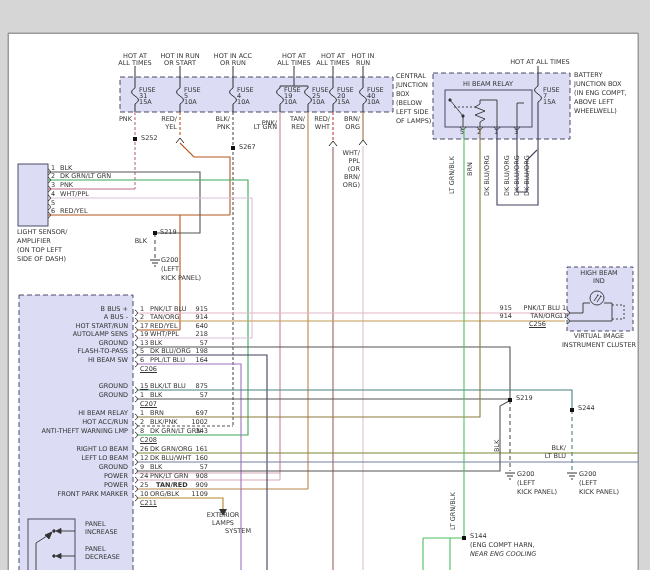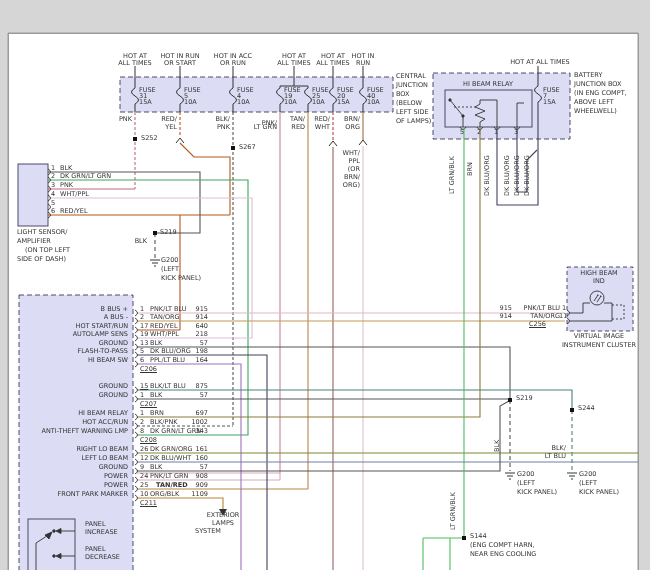--- a/index.html
+++ b/index.html
@@ -217,21 +217,21 @@
       <div class="lbl" style="left: 330px; top: 182px; width: 30px; text-align: right;">ORG)</div>
       <div class="lbl" style="left: 141px; top: 135px;">S252</div>
       <div class="lbl" style="left: 239px; top: 144px;">S267</div>
       <div class="lbl" style="left: 160px; top: 229px;">S219</div>
       <div class="lbl" style="left: 117px; top: 238px; width: 30px; text-align: right;">BLK</div>
       <div class="lbl" style="left: 161px; top: 257px;">G200</div>
       <div class="lbl" style="left: 161px; top: 266px;">(LEFT</div>
       <div class="lbl" style="left: 161px; top: 275px;">KICK PANEL)</div>
       <div class="lbl" style="left: 17px; top: 229px;">LIGHT SENSOR/</div>
       <div class="lbl" style="left: 17px; top: 238px;">AMPLIFIER</div>
-      <div class="lbl" style="left: 25px; top: 247px;">(ON TOP LEFT</div>
+      <div class="lbl" style="left: 17px; top: 247px;">(ON TOP LEFT</div>
       <div class="lbl" style="left: 17px; top: 256px;">SIDE OF DASH)</div>
       <div class="lbl" style="left: 51px; top: 165px;">1</div>
       <div class="lbl" style="left: 60px; top: 165px;">BLK</div>
       <div class="lbl" style="left: 51px; top: 173px;">2</div>
       <div class="lbl" style="left: 60px; top: 173px;">DK GRN/LT GRN</div>
       <div class="lbl" style="left: 51px; top: 182px;">3</div>
       <div class="lbl" style="left: 60px; top: 182px;">PNK</div>
       <div class="lbl" style="left: 51px; top: 191px;">4</div>
       <div class="lbl" style="left: 60px; top: 191px;">WHT/PPL</div>
       <div class="lbl" style="left: 51px; top: 200px;">5</div>
@@ -308,21 +308,21 @@
       <div class="lbl" style="left: 178px; top: 473px; width: 30px; text-align: right;">908</div>
       <div class="lbl" style="left: 140px; top: 482px;">25</div>
       <div class="lbl" style="left: 156px; top: 482px; font-weight: bold;">TAN/RED</div>
       <div class="lbl" style="left: 178px; top: 482px; width: 30px; text-align: right;">909</div>
       <div class="lbl" style="left: 140px; top: 491px;">10</div>
       <div class="lbl" style="left: 150px; top: 491px;">ORG/BLK</div>
       <div class="lbl" style="left: 178px; top: 491px; width: 30px; text-align: right;">1109</div>
       <div class="lbl" style="left: 140px; top: 500px; text-decoration: underline;">C211</div>
       <div class="lbl" style="left: 195px; top: 512px; width: 56px; text-align: center;">EXTERIOR</div>
       <div class="lbl" style="left: 195px; top: 520px; width: 56px; text-align: center;">LAMPS</div>
-      <div class="lbl" style="left: 195px; top: 528px; width: 56px; text-align: left;">SYSTEM</div>
+      <div class="lbl" style="left: 195px; top: 528px; width: 56px; text-align: right;">SYSTEM</div>
       <div class="lbl" style="left: 85px; top: 521px;">PANEL</div>
       <div class="lbl" style="left: 85px; top: 529px;">INCREASE</div>
       <div class="lbl" style="left: 85px; top: 546px;">PANEL</div>
       <div class="lbl" style="left: 85px; top: 554px;">DECREASE</div>
       <div class="lbl" style="left: 490px; top: 305px; width: 22px; text-align: right;">915</div>
       <div class="lbl" style="left: 514px; top: 305px; width: 46px; text-align: right;">PNK/LT BLU</div>
       <div class="lbl" style="left: 562px; top: 305px;">1</div>
       <div class="lbl" style="left: 490px; top: 313px; width: 22px; text-align: right;">914</div>
       <div class="lbl" style="left: 514px; top: 313px; width: 46px; text-align: right;">TAN/ORG</div>
       <div class="lbl" style="left: 559px; top: 313px;">11</div>
@@ -344,16 +344,16 @@
       <div class="lbl" style="left: 579px; top: 489px;">KICK PANEL)</div>
       <div class="lbl" style="left: 456px; top: 187px; transform: rotate(-90deg); transform-origin: 0px 100%;">LT GRN/BLK</div>
       <div class="lbl" style="left: 474px; top: 169px; transform: rotate(-90deg); transform-origin: 0px 100%;">BRN</div>
       <div class="lbl" style="left: 491px; top: 189px; transform: rotate(-90deg); transform-origin: 0px 100%;">DK BLU/ORG</div>
       <div class="lbl" style="left: 511px; top: 189px; transform: rotate(-90deg); transform-origin: 0px 100%;">DK BLU/ORG</div>
       <div class="lbl" style="left: 521px; top: 189px; transform: rotate(-90deg); transform-origin: 0px 100%;">DK BLU/ORG</div>
       <div class="lbl" style="left: 531px; top: 189px; transform: rotate(-90deg); transform-origin: 0px 100%;">DK BLU/ORG</div>
       <div class="lbl" style="left: 457px; top: 523px; transform: rotate(-90deg); transform-origin: 0px 100%;">LT GRN/BLK</div>
       <div class="lbl" style="left: 470px; top: 533px;">S144</div>
       <div class="lbl" style="left: 470px; top: 542px;">(ENG COMPT HARN,</div>
-      <div class="lbl" style="left: 470px; top: 551px;">NEAR ENG COOLING</div>
+      <div class="lbl" style="left: 470px; top: 551px; font-style: italic;">NEAR ENG COOLING</div>
       <div class="lbl" style="left: 470px; top: 572px; padding-left: 6px;">FAN BREAKOUT)</div>
     </div>
 </div>
 
 </body></html>

